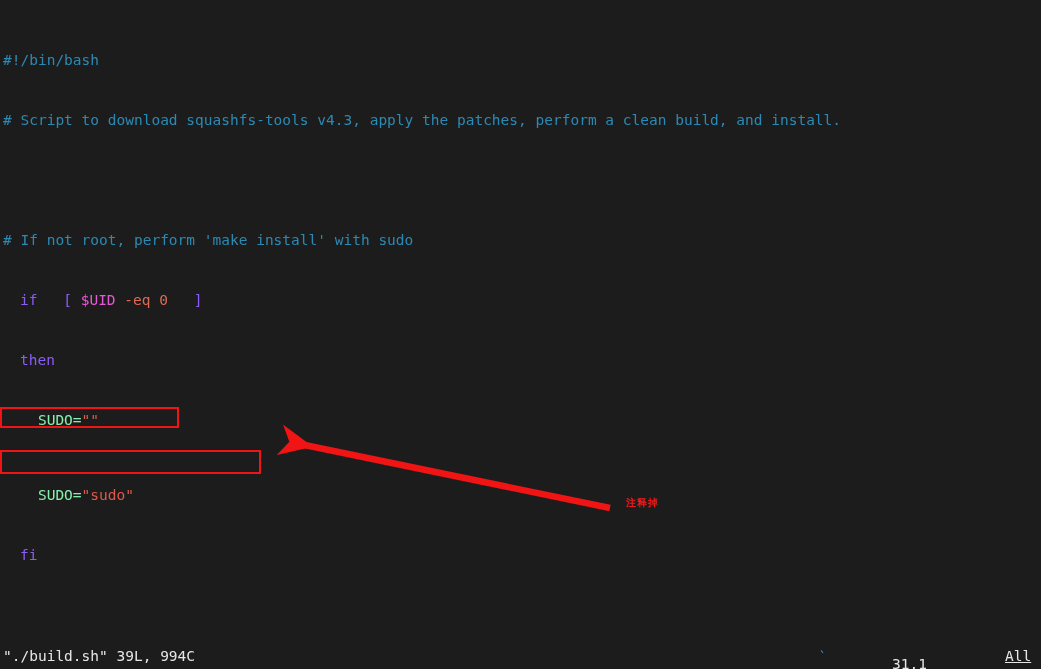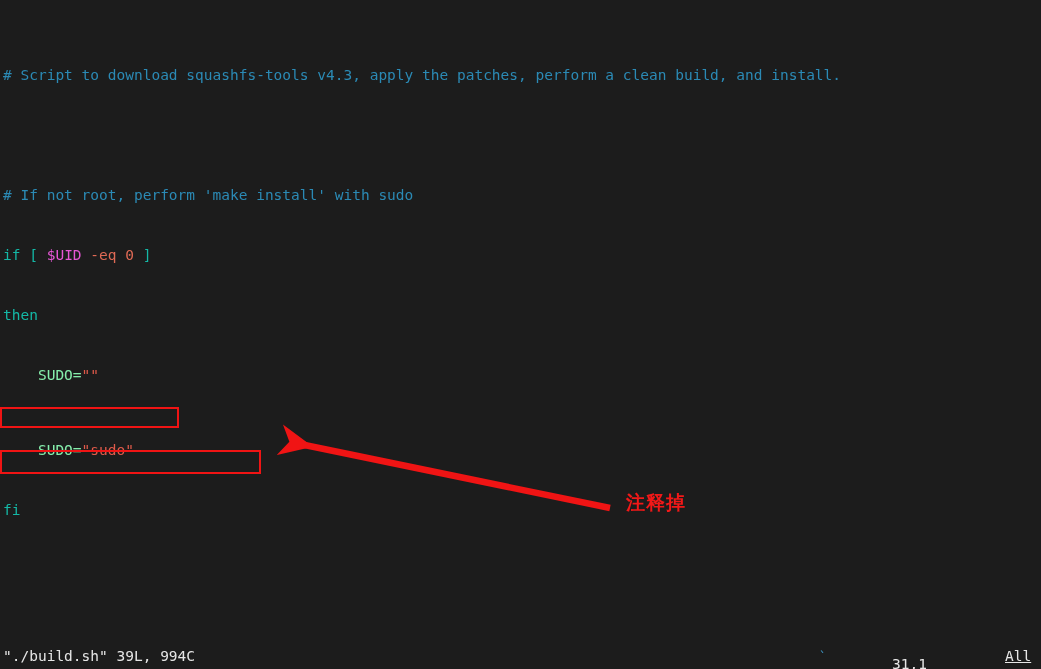--- a/index.html
+++ b/index.html
@@ -30,21 +30,21 @@
     box-sizing: border-box;
     white-space: pre;
   }
   .line {
     height: 15px;
     white-space: pre;
   }
 
   
   .c-comment { color: #2b8ab5; }       
-  .c-kw      { color: #14b8a6; }       
+  .c-kw      { color: #8b5cf6; margin-left: 17px; }       
   .c-var     { color: #e857d6; }       
   .c-str     { color: #e05a4a; }       
   .c-num     { color: #e06a55; }       
   .c-plain   { color: #e6e6e6; }       
   .c-path    { color: #86efac; }
 
   
   #statusline {
     position: absolute;
     left: 3px;
@@ -74,33 +74,34 @@
   }
   #annot-box-rm  { left: 0px;  top: 407px; width: 179px; height: 21px; }
   #annot-box-tar { left: 0px;  top: 450px; width: 261px; height: 24px; }
 
   #annot-note {
     position: absolute;
     left: 626px;
     top: 495px;
     color: #f31818;
     font-family: "DejaVu Sans", sans-serif;
-    font-size: 19px;
+    font-size: 10px;
     font-weight: bold;
     letter-spacing: 1px;
     white-space: nowrap;
   }
 </style>
 </head>
 <body>
 
 <div id="screen">
 
   <div id="buffer">
 
+    <div class="line"><span class="c-comment">#!/bin/bash</span></div>
 
     <div class="line"><span class="c-comment"># Script to download squashfs-tools v4.3, apply the patches, perform a clean build, and install.</span></div>
 
     <div class="line">&nbsp;</div>
 
     <div class="line"><span class="c-comment"># If not root, perform 'make install' with sudo</span></div>
 
     <div class="line"><span class="c-kw">if</span><span class="c-plain"> </span><span class="c-kw">[</span><span class="c-plain"> </span><span class="c-var">$UID</span><span class="c-plain"> </span><span class="c-num">-eq</span><span class="c-plain"> </span><span class="c-num">0</span><span class="c-plain"> </span><span class="c-kw">]</span></div>
 
     <div class="line"><span class="c-kw">then</span></div>

